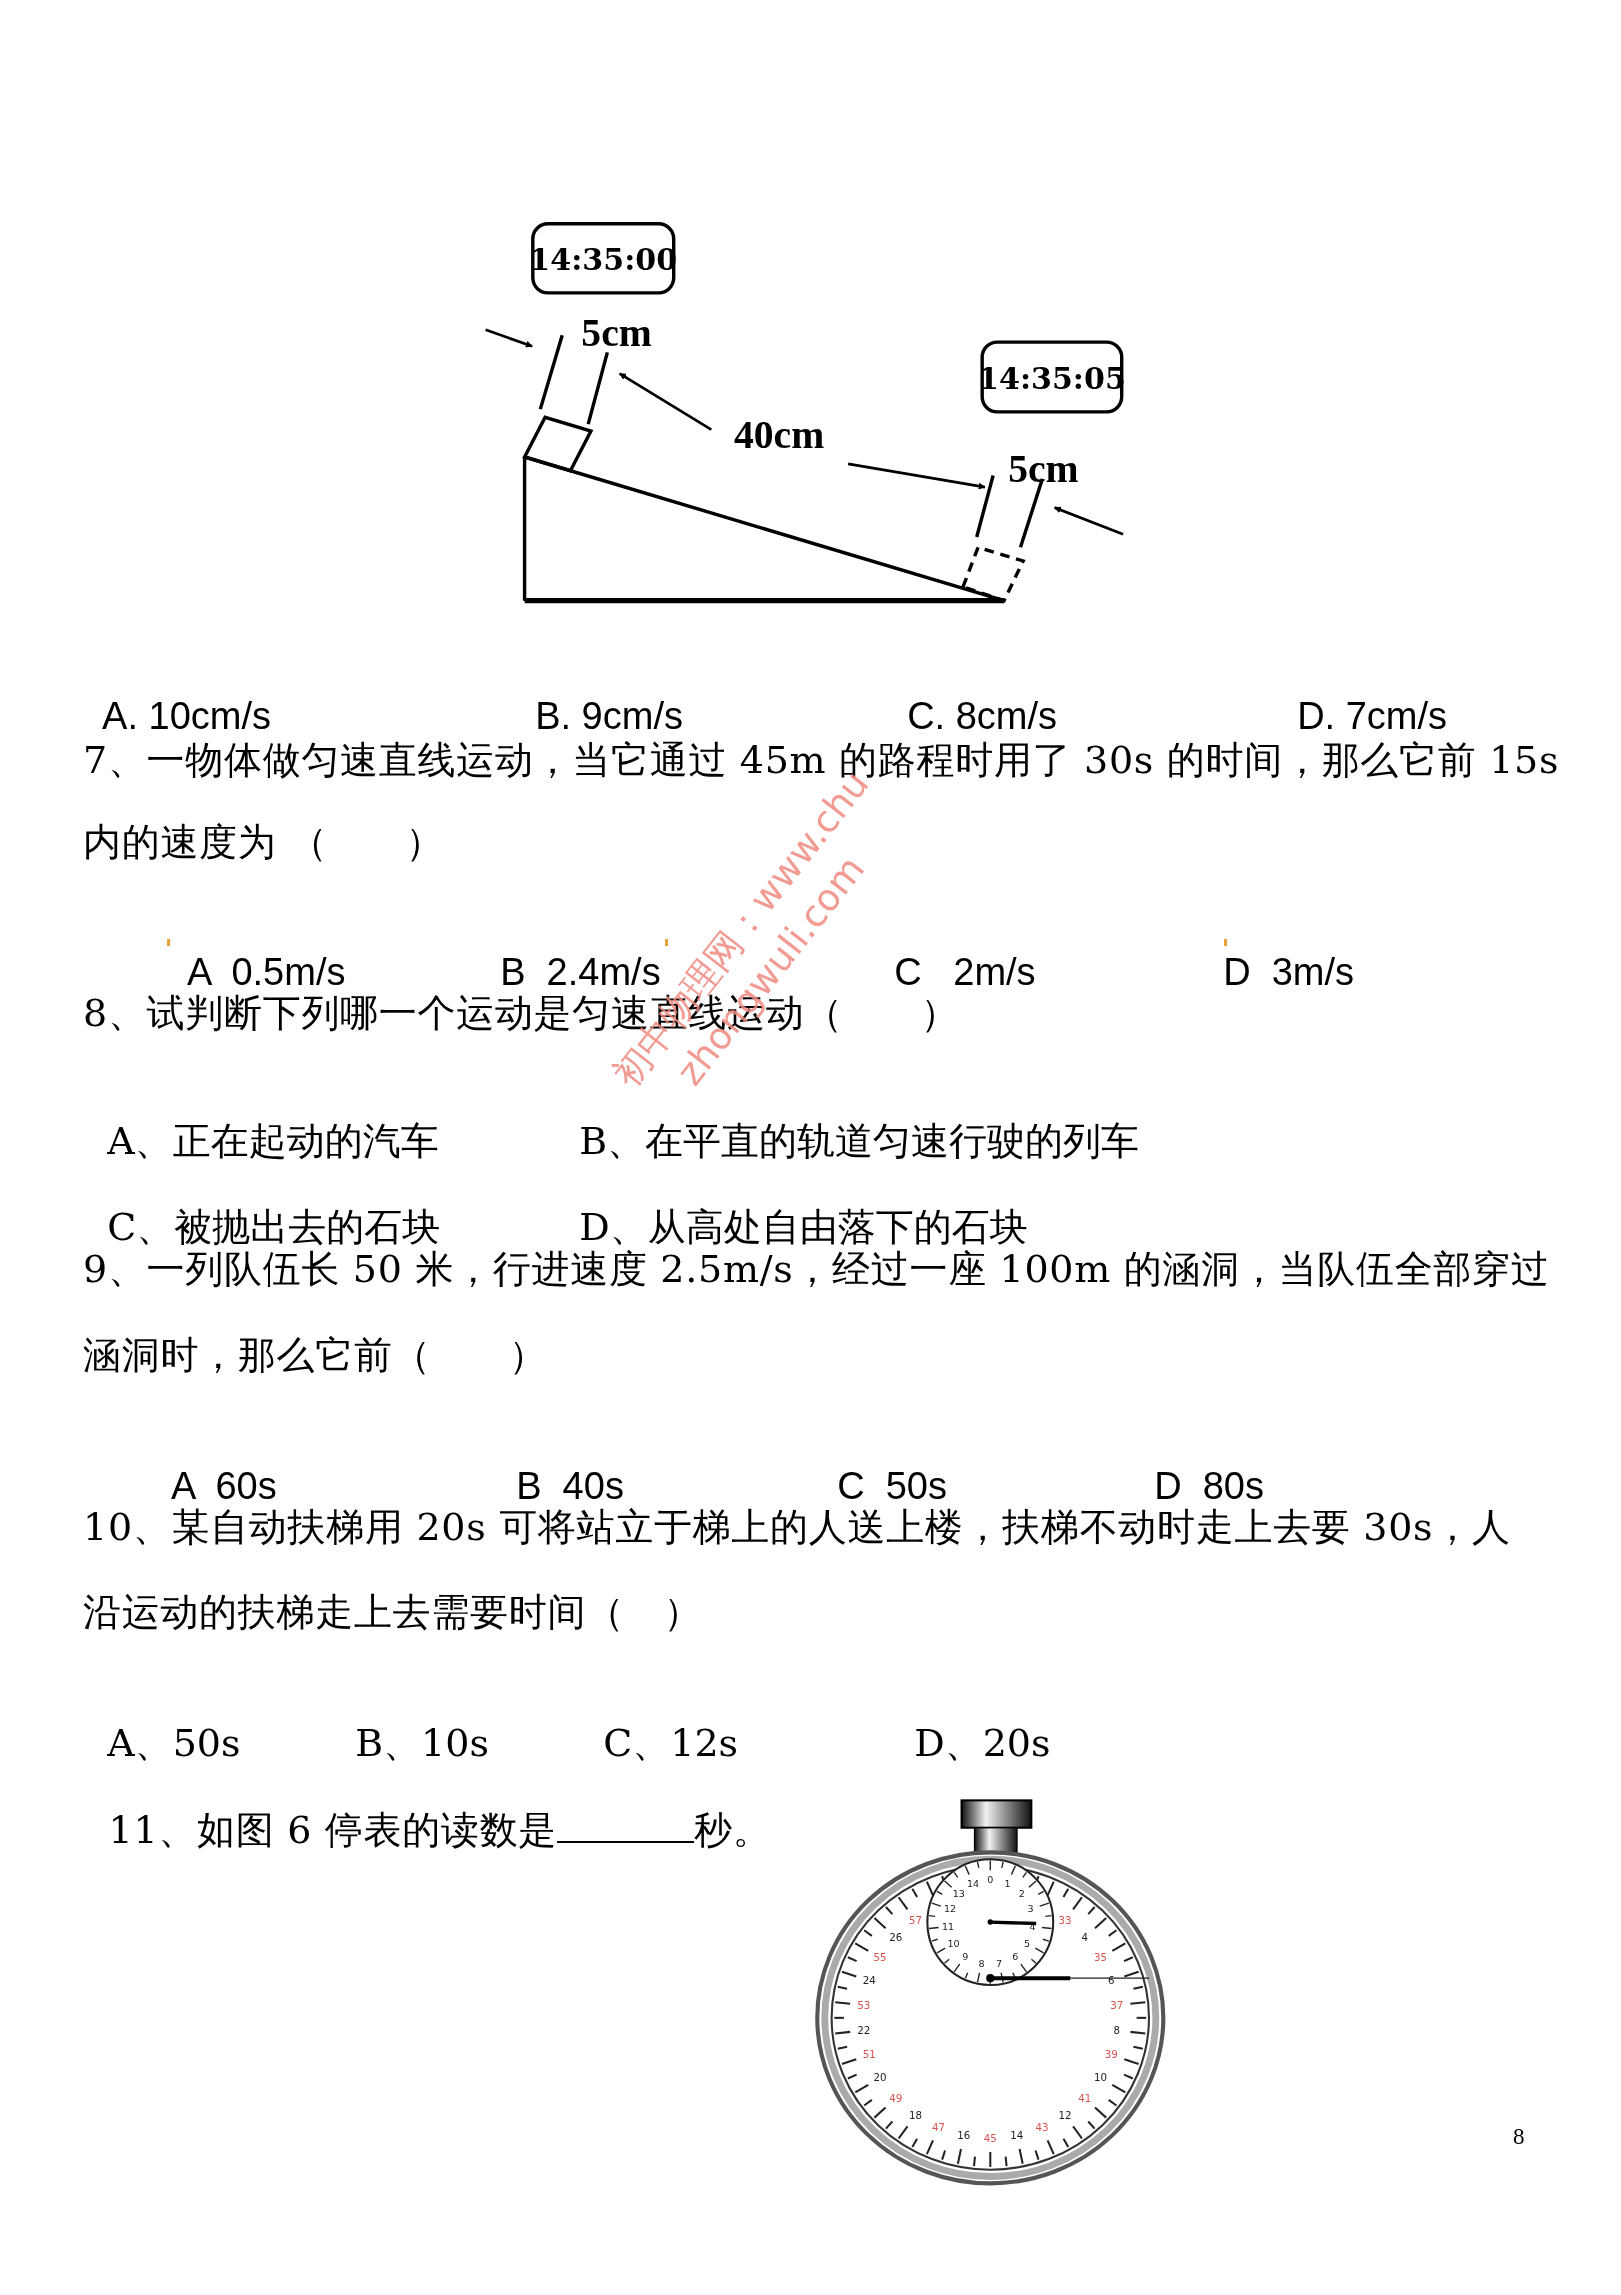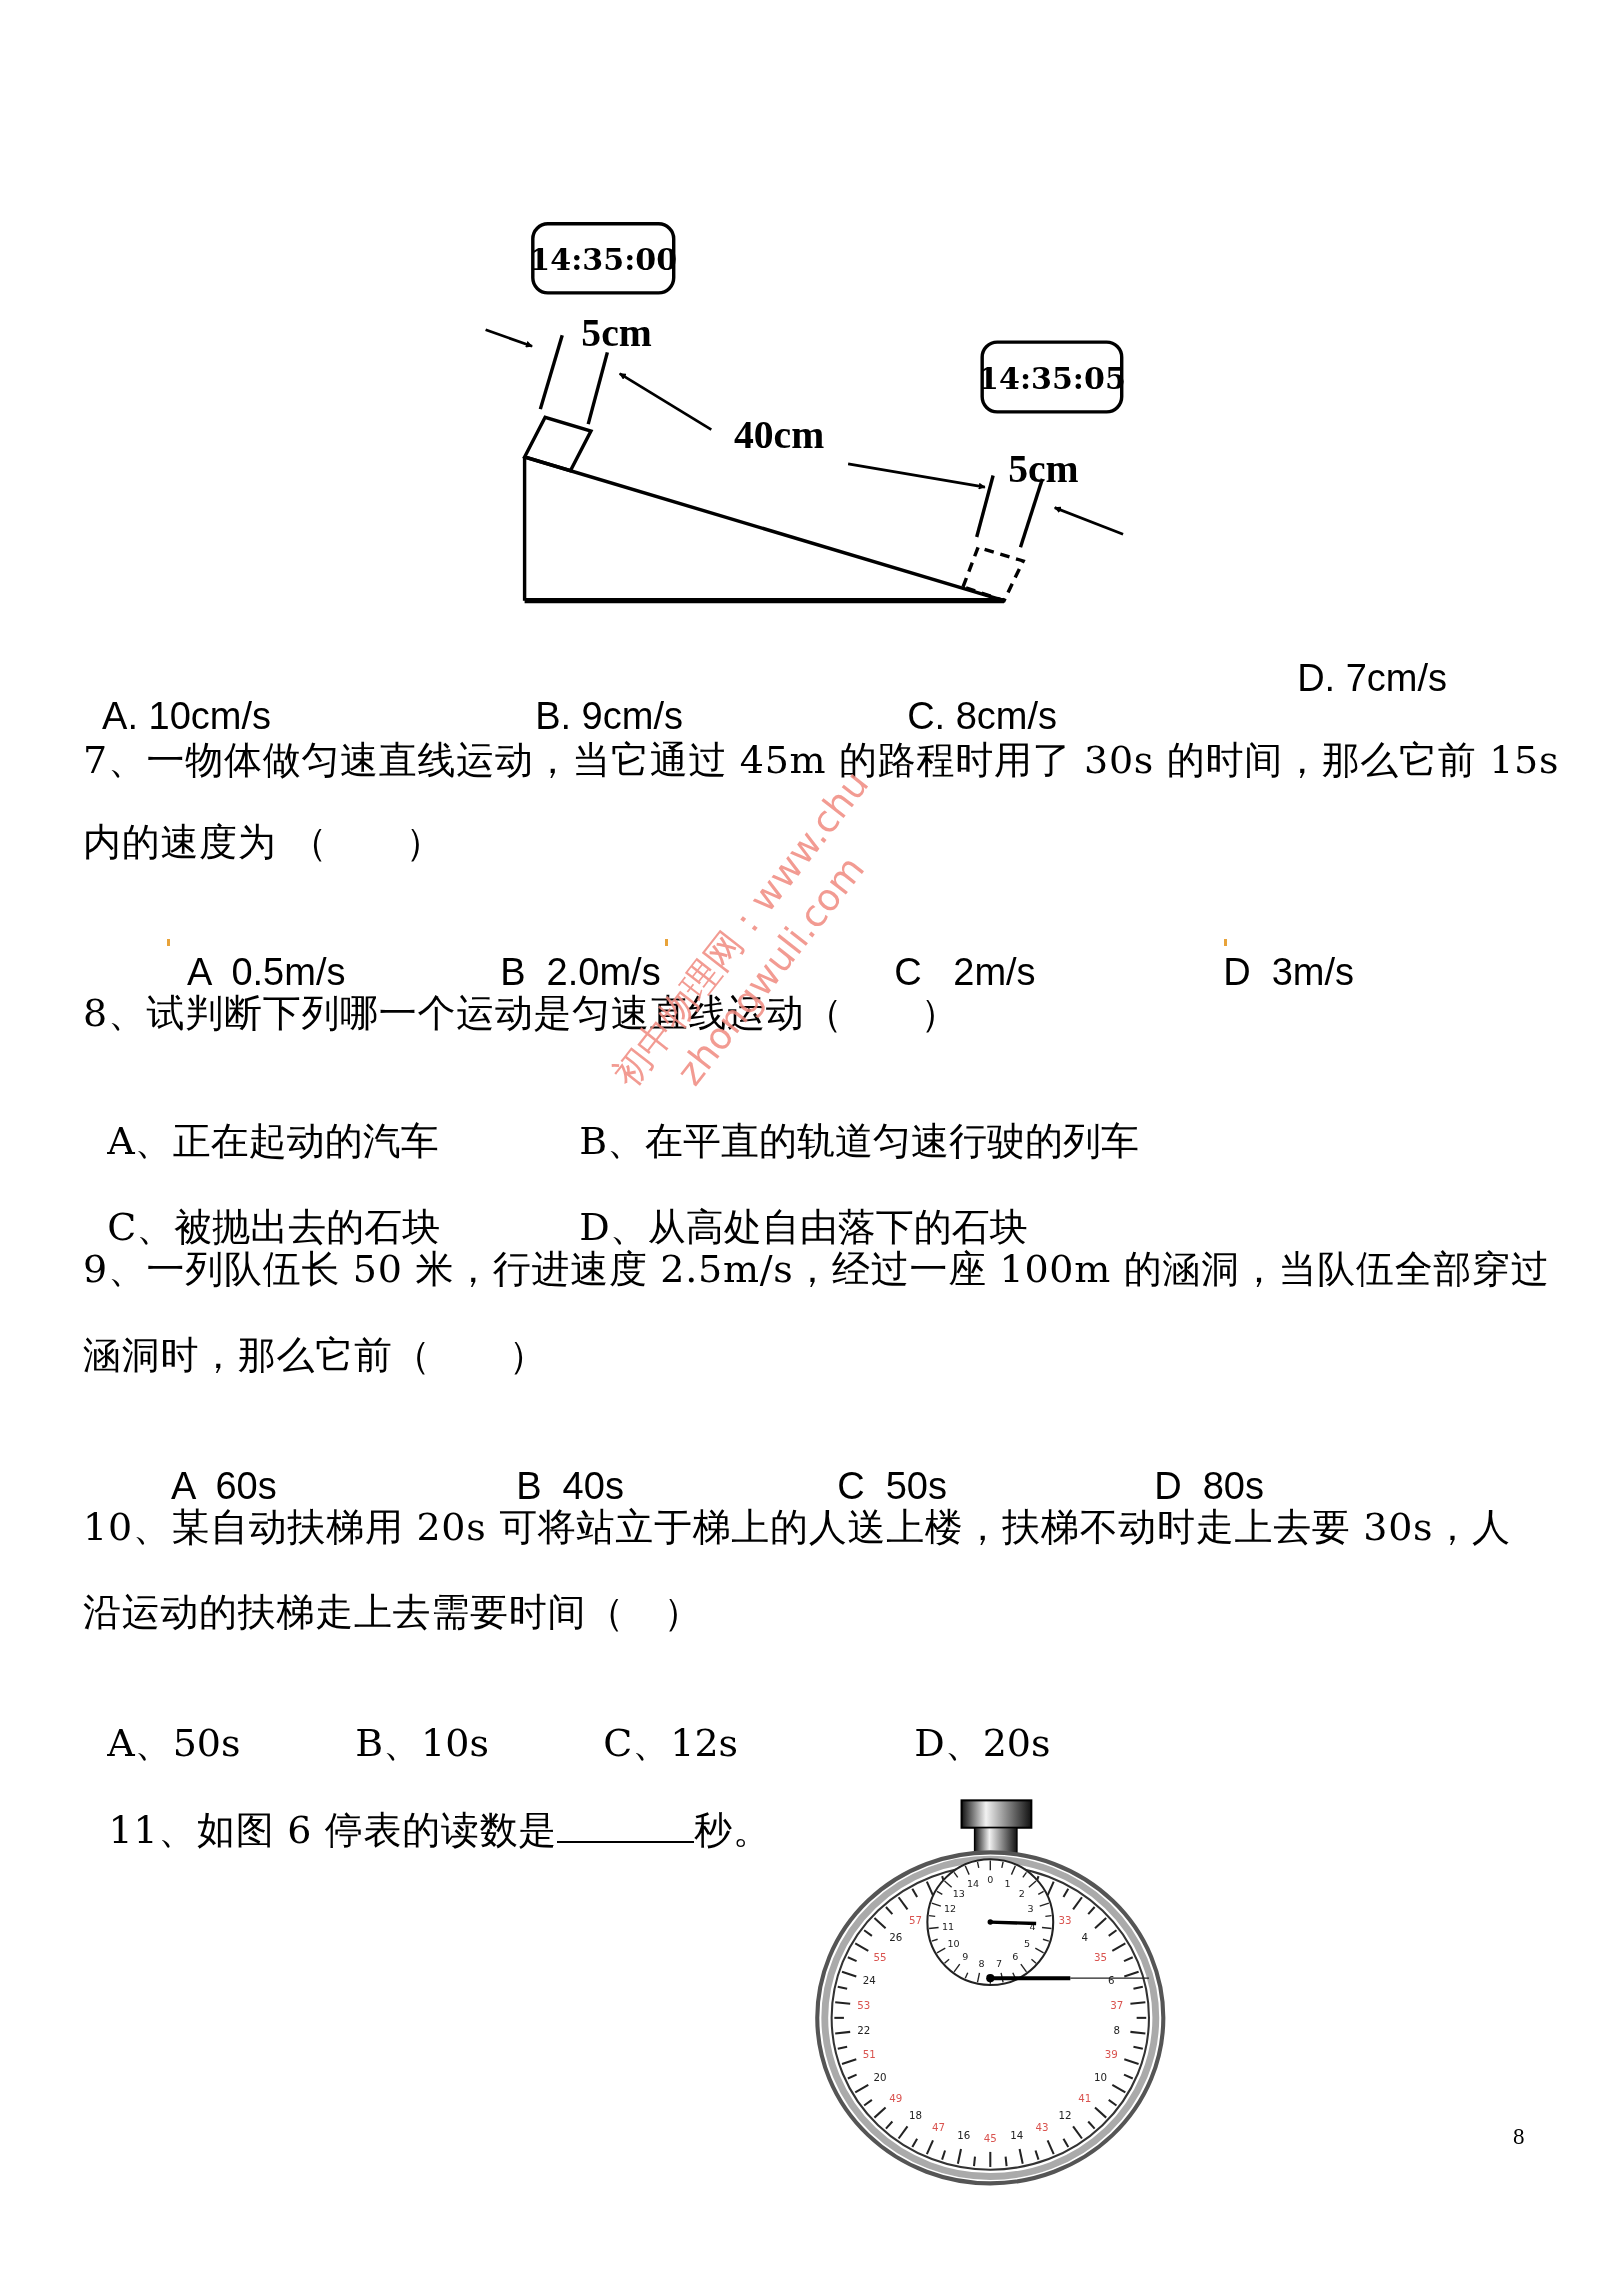--- a/index.html
+++ b/index.html
@@ -56,31 +56,31 @@
 
 <div class="opt mono" style="left:83px;top:650px">
   <span>A.</span> <span>10cm/s</span>
 </div>
 <div class="opt mono" style="left:514px;top:650px">
   <span>B.</span> <span>9cm/s</span>
 </div>
 <div class="opt mono" style="left:886px;top:650px">
   <span>C.</span> <span>8cm/s</span>
 </div>
-<div class="opt mono" style="left:1276px;top:612px">
+<div class="opt mono" style="left:1276px;top:650px">
   <span>D.</span> <span>7cm/s</span>
 </div>
 
 <div class="line" style="top:738px">7、一物体做匀速直线运动，当它通过 45m 的路程时用了 30s 的时间，那么它前 15s</div>
 <div class="line" style="top:820px">内的速度为 （　　）</div>
 <div class="opt mono" style="left:168px;top:906px">
   <span>A</span>  <span>0.5m/s</span>
 </div>
 <div class="opt mono" style="left:479px;top:906px">
-  <span>B</span>  <span>2.0m/s</span>
+  <span>B</span>  <span>2.4m/s</span>
 </div>
 <div class="opt mono" style="left:873px;top:906px">
   <span>C</span>   <span>2m/s</span>
 </div>
 <div class="opt mono" style="left:1202px;top:906px">
   <span>D</span>  <span>3m/s</span>
 </div>
 <div class="dot" style="left:167px;top:939px"></div>
 <div class="dot" style="left:665px;top:939px"></div>
 <div class="dot" style="left:1224px;top:939px"></div>

